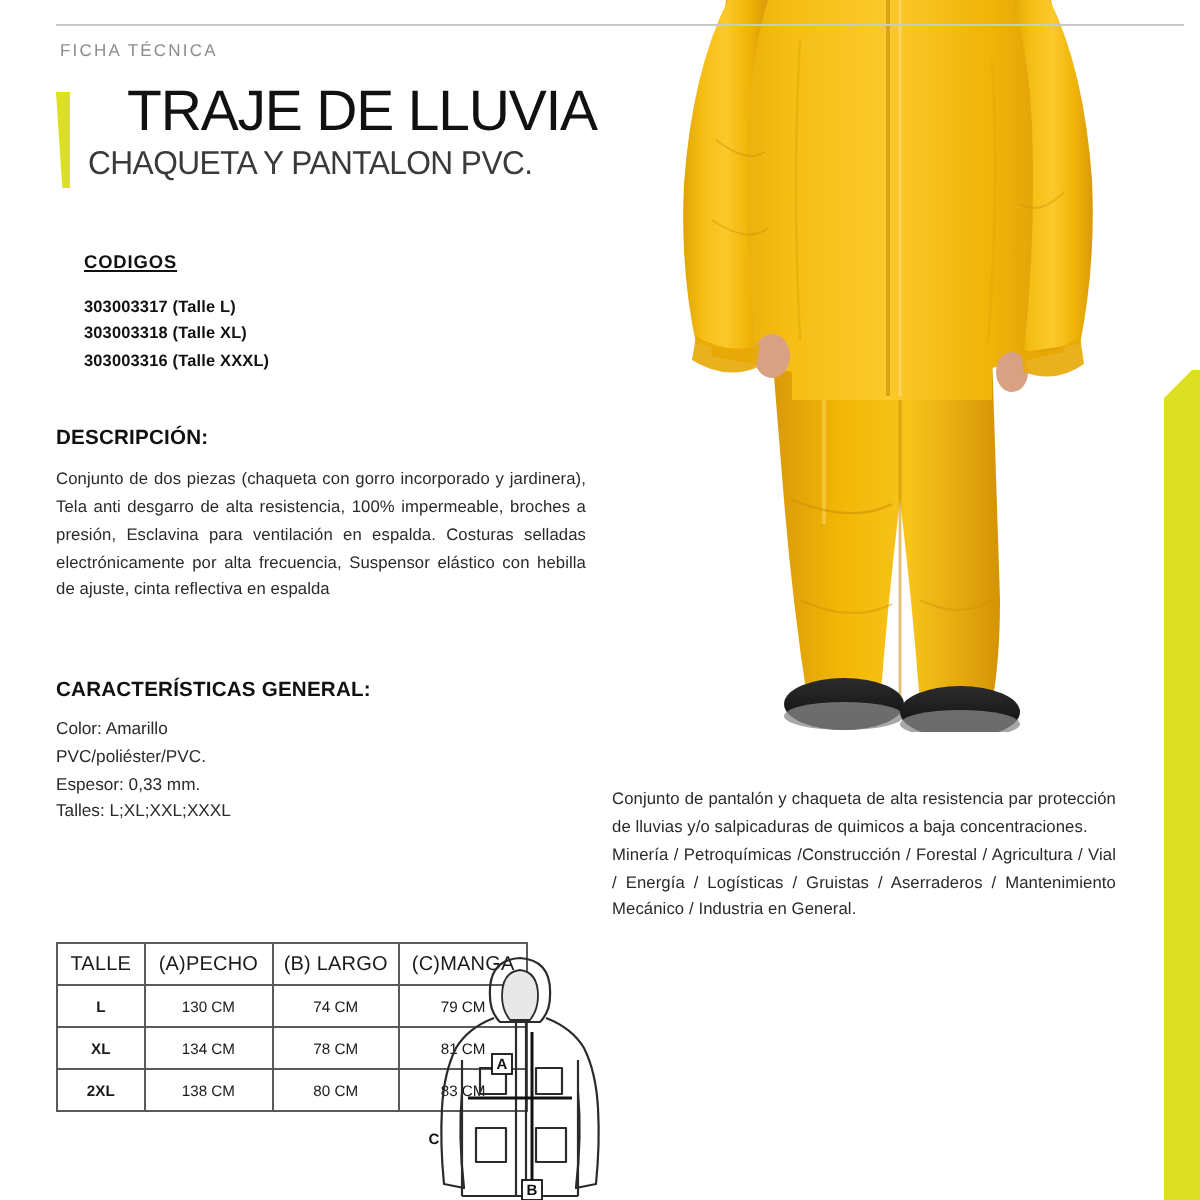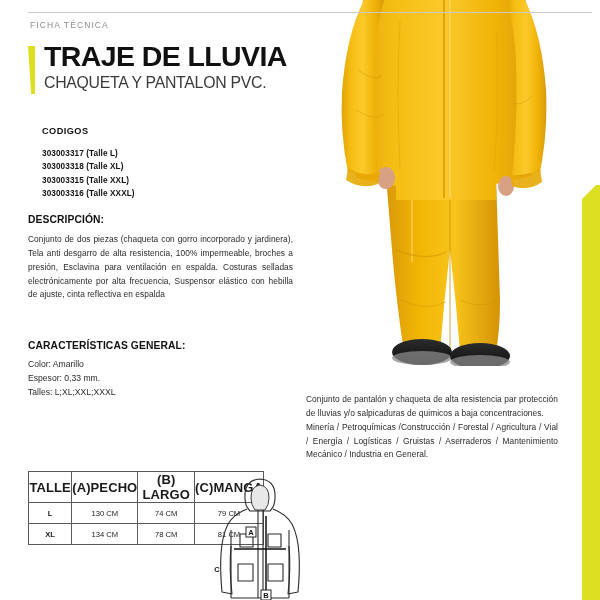--- a/index.html
+++ b/index.html
@@ -31,36 +31,36 @@
     font-size: 8.5px; letter-spacing: 1.1px; color: #8c8c8c; font-weight: 400;
   }
   .title-wrap { position: absolute; left: 28px; top: 42px; width: 290px; }
   .title-bar {
     position: absolute; left: 0; top: 4px; width: 7px; height: 48px;
     background: #DDE022;
     clip-path: polygon(0 0, 100% 0, 100% 100%, 45% 100%);
   }
   .title {
     margin-left: 16px;
-    font-size: 28.5px; font-weight: 700; letter-spacing: -0.6px;
-    line-height: 1.05; color: #111;
+    font-size: 28.5px; font-weight: 400; letter-spacing: -0.6px;
+    line-height: 1.05; color: #111; text-align: center;
   }
   .subtitle {
     margin-left: 16px; margin-top: 1px;
     font-size: 16.5px; font-weight: 300; letter-spacing: -0.3px;
     color: #3a3a3a; line-height: 1.1;
     transform: scaleX(0.96); transform-origin: left center;
   }
 
   
   .block { position: absolute; left: 42px; }
   .block-wide { position: absolute; left: 28px; }
 
   .h-bold {
-    font-size: 9.2px; font-weight: 700; letter-spacing: 0.45px; color: #111;
+    font-size: 9.2px; font-weight: 700; letter-spacing: 0.45px; color: #111; text-decoration: underline;
   }
   .h-sec {
     font-size: 10.3px; font-weight: 700; letter-spacing: 0.1px; color: #111;
   }
   .codes { margin-top: 11px; }
   .code-line {
     font-size: 8.2px; font-weight: 700; color: #111; line-height: 1.62;
     letter-spacing: 0.1px;
   }
   .code-line .sz { font-weight: 700; }
@@ -76,21 +76,21 @@
     font-size: 10.6px; font-weight: 700; letter-spacing: 0.1px; color: #111;
   }
   table.sizes {
     margin-top: 7px; border-collapse: collapse; width: 236px;
   }
   table.sizes th, table.sizes td {
     border: 1px solid #5a5a5a;
     text-align: center; vertical-align: middle;
     height: 21px; color: #1a1a1a;
   }
-  table.sizes th { font-size: 13px; font-weight: 700; letter-spacing: 0.1px; }
+  table.sizes th { font-size: 10px; font-weight: 400; letter-spacing: 0.1px; }
   table.sizes td { font-size: 7.6px; }
   table.sizes td.talle { font-weight: 700; font-size: 7.6px; }
   .col-talle { width: 44px; }
   .col-m { width: 64px; margin-top: 16px; }
 
   
   .jacket-draw { position: absolute; left: 214px; top: 472px; }
 
   
   .right-col { position: absolute; left: 306px; width: 252px; }
@@ -180,39 +180,36 @@
     <div class="codes">
       <div class="code-line">
         <span>303003317</span>
         <span class="sz">(Talle L)</span>
       </div>
       <div class="code-line">
         <span>303003318</span>
         <span class="sz">(Talle XL)</span>
       </div>
       <div class="code-line">
-        <span>303003315</span>
-        <span class="sz">(Talle XXL)</span>
-      </div>
-      <div class="code-line">
         <span>303003316</span>
         <span class="sz">(Talle XXXL)</span>
       </div>
     </div>
   </div>
 
   <div class="block-wide" style="top:214px; width:265px;">
     <div class="h-sec">DESCRIPCIÓN:</div>
     <div class="body-text" style="margin-top:8px;">Conjunto de dos piezas (chaqueta con gorro incorporado y jardinera), Tela anti desgarro de alta resistencia, 100% impermeable, broches a presión, Esclavina para ventilación en espalda. Costuras selladas electrónicamente por alta frecuencia, Suspensor elástico con hebilla de ajuste, cinta reflectiva en espalda</div>
   </div>
 
   <div class="block-wide" style="top:340px; width:265px;">
     <div class="h-sec">CARACTERÍSTICAS GENERAL:</div>
     <div style="margin-top:7px;">
       <div class="spec-line">Color: Amarillo</div>
+      <div class="spec-line">PVC/poliéster/PVC.</div>
       <div class="spec-line">Espesor: 0,33 mm.</div>
       <div class="spec-line">Talles: L;XL;XXL;XXXL</div>
     </div>
   </div>
 
   <div class="right-col" style="top:376px;">
     <div class="body-text" style="margin-top:17px;">Conjunto de pantalón y chaqueta de alta resistencia par protección de lluvias y/o salpicaduras de quimicos a baja concentraciones.</div>
     <div class="body-text" style="">Minería / Petroquímicas /Construcción / Forestal / Agricultura / Vial / Energía / Logísticas / Gruistas / Aserraderos / Mantenimiento Mecánico / Industria en General.</div>
   </div>
 
@@ -231,20 +228,26 @@
           <td class="talle">L</td>
           <td>130 CM</td>
           <td>74 CM</td>
           <td>79 CM</td>
         </tr>
         <tr>
           <td class="talle">XL</td>
           <td>134 CM</td>
           <td>78 CM</td>
           <td>81 CM</td>
+        </tr>
+        <tr>
+          <td class="talle">2XL</td>
+          <td>138 CM</td>
+          <td>80 CM</td>
+          <td>83 CM</td>
         </tr>
       </tbody>
     </table>
   </div>
 
   <div class="jacket-draw">
     <svg width="92" height="128" viewBox="0 0 92 128">
       <g fill="none" stroke="#2b2b2b" stroke-width="1.1" stroke-linejoin="round">
 
         <path d="M31 26 Q30 8 46 7 Q62 8 61 26 Q61 34 56 39 L36 39 Q31 34 31 26 Z"></path>

